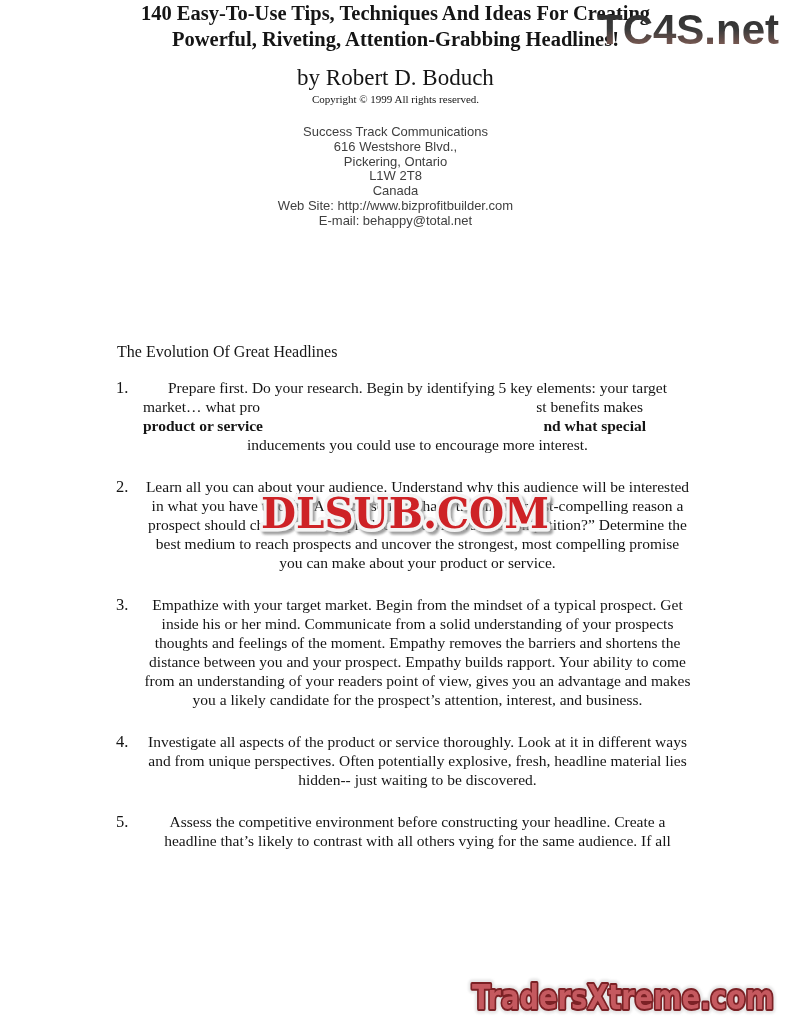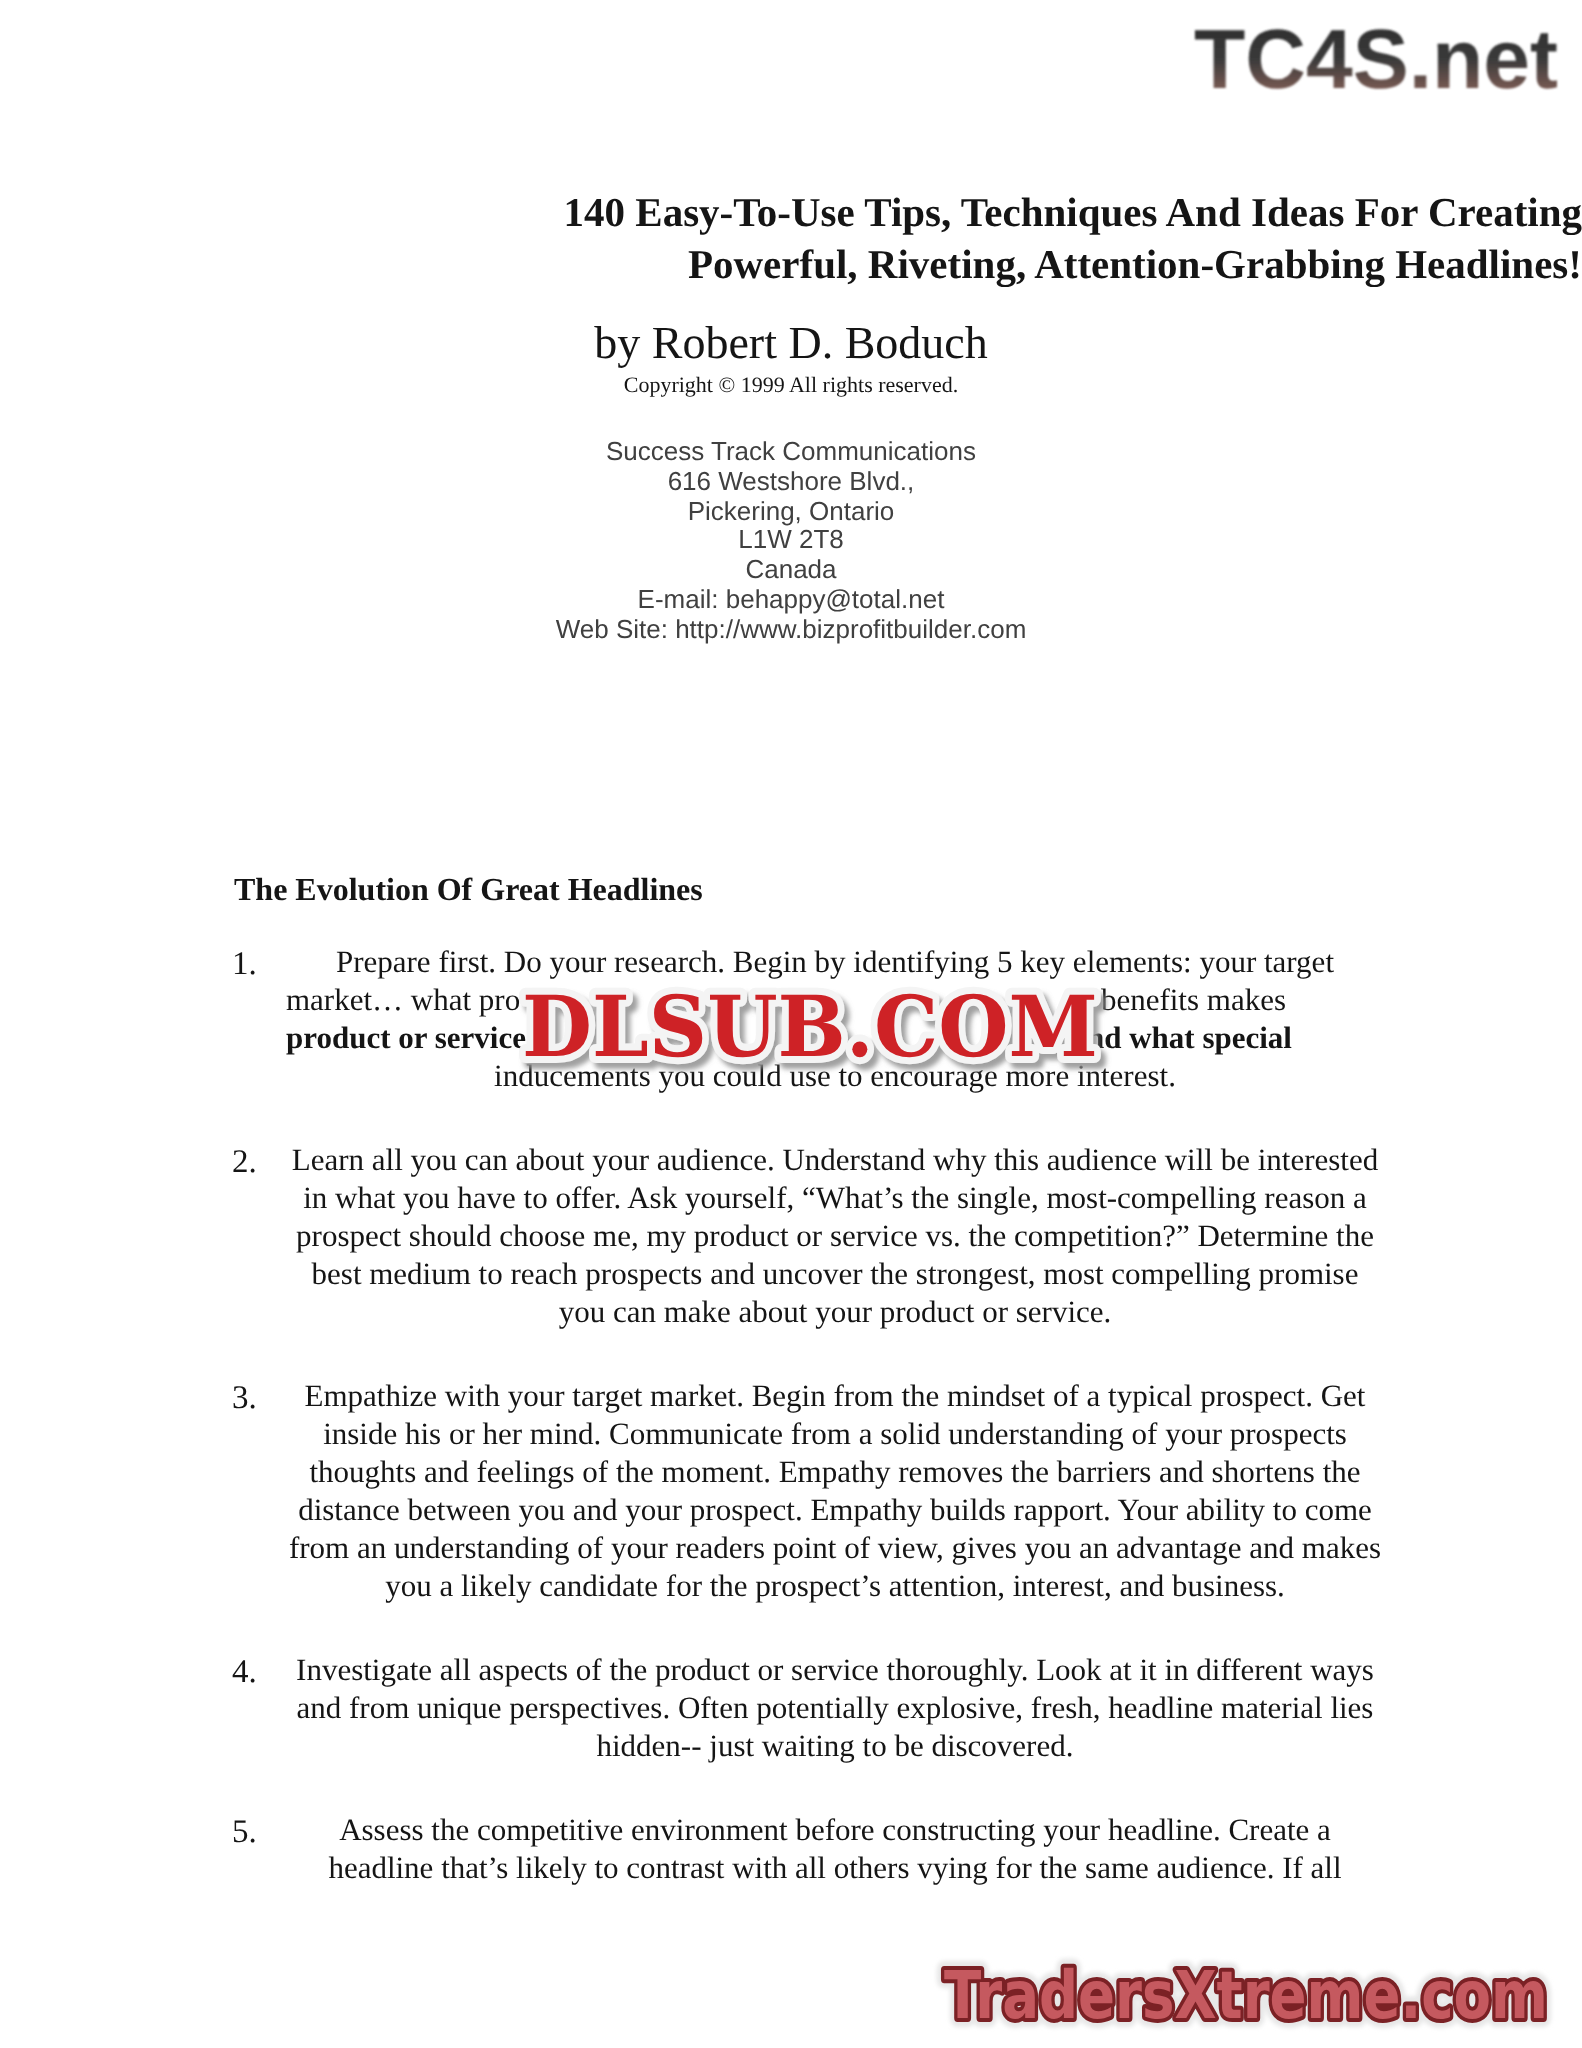--- a/index.html
+++ b/index.html
@@ -3,26 +3,26 @@
 <meta charset="utf-8">
 <style>
   html,body{margin:0;padding:0;background:#ffffff;}
   .page{position:relative;width:791px;height:1024px;background:#ffffff;
         font-family:"Liberation Serif",serif;color:#151515;overflow:hidden;}
 
   .logo-top{position:absolute;top:5px;right:8px;}
   .logo-bottom{position:absolute;top:976px;right:2px;}
   .watermark{position:absolute;left:240px;top:486px;z-index:5;pointer-events:none;}
 
-  .title{padding-top:94px;text-align:right;font-size:20.5px;font-weight:bold;line-height:26px;}
+  .title{text-align:center;font-size:20.5px;font-weight:bold;line-height:26px;}
   .byline{margin-top:16px;text-align:center;font-size:23px;line-height:20px;}
   .copyright{margin-top:2px;text-align:center;font-size:11px;line-height:18px;}
   .contact{margin-top:17px;text-align:center;font-family:"Liberation Sans",sans-serif;
            font-size:13px;line-height:14.8px;color:#404040;}
-  .heading{margin:114px 0 0 117px;font-size:16px;font-weight:bold;line-height:18px;}
+  .heading{margin:114px 0 0 117px;font-size:16px;font-weight:normal;line-height:18px;}
 
   .list{margin:17px 0 0 116px;width:576px;font-size:15.5px;line-height:19px;}
   .item{display:flex;margin-bottom:23px;}
   .num{width:27px;flex:none;font-size:16.5px;}
   .txt{flex:1;text-align:center;}
   .l1,.l4{white-space:nowrap;}
   .gapline{display:flex;justify-content:space-between;white-space:nowrap;}
   .l2{width:500px;}
   .l3{width:503px;font-weight:bold;}
 </style>
@@ -51,22 +51,22 @@
   </div>
   <div class="byline">by Robert D. Boduch</div>
   <div class="copyright">Copyright © 1999 All rights reserved.</div>
 
   <div class="contact">
     <div>Success Track Communications</div>
     <div>616 Westshore Blvd.,</div>
     <div>Pickering, Ontario</div>
     <div>L1W 2T8</div>
     <div>Canada</div>
+    <div>Web Site: http://www.bizprofitbuilder.com</div>
     <div>E-mail: behappy@total.net</div>
-    <div>Web Site: http://www.bizprofitbuilder.com</div>
   </div>
 
   <div class="heading">The Evolution Of Great Headlines</div>
 
   <div class="list">
 
     <div class="item">
       <div class="num">1.</div>
       <div class="txt">
         <div class="l1">Prepare first. Do your research. Begin by identifying 5 key elements: your target</div>

